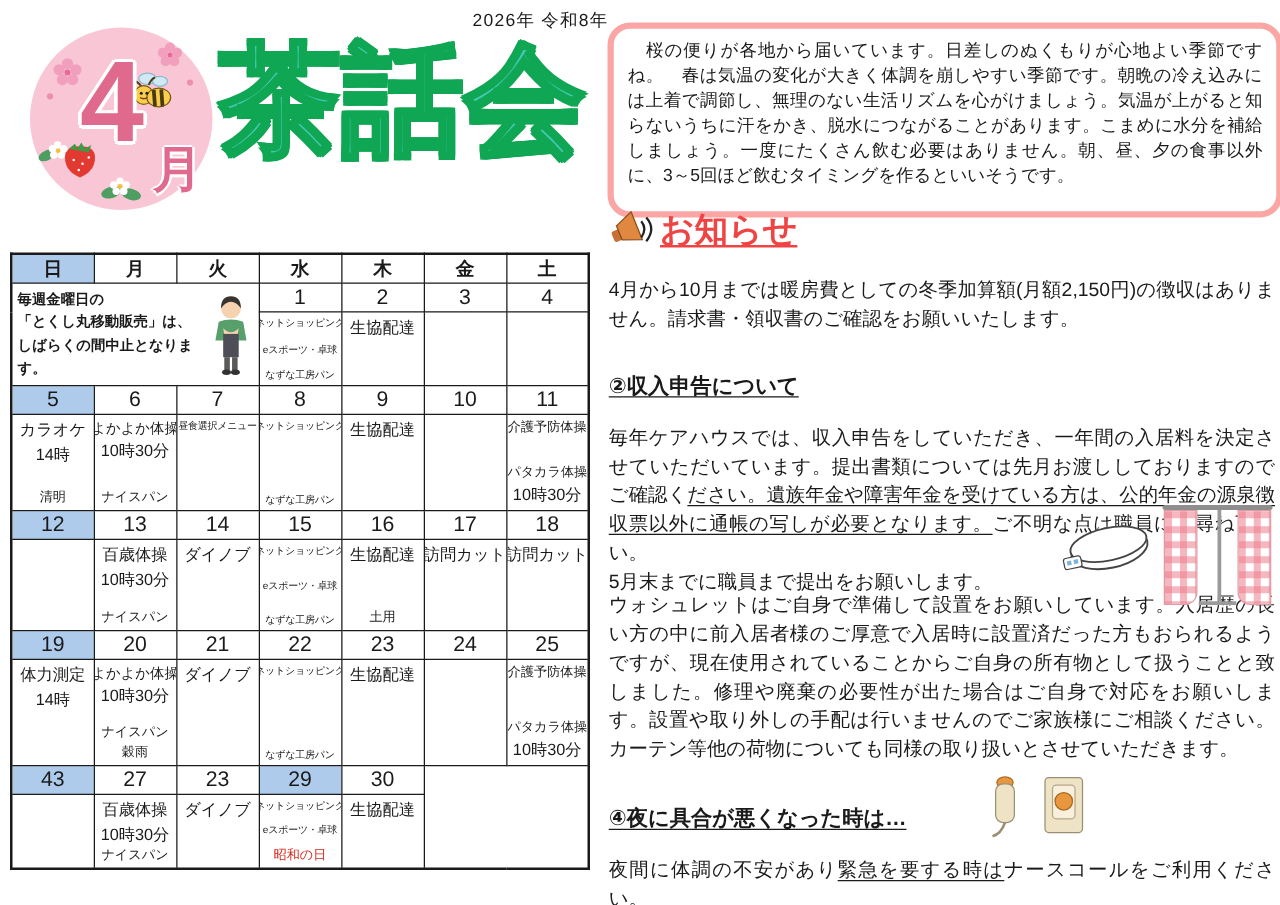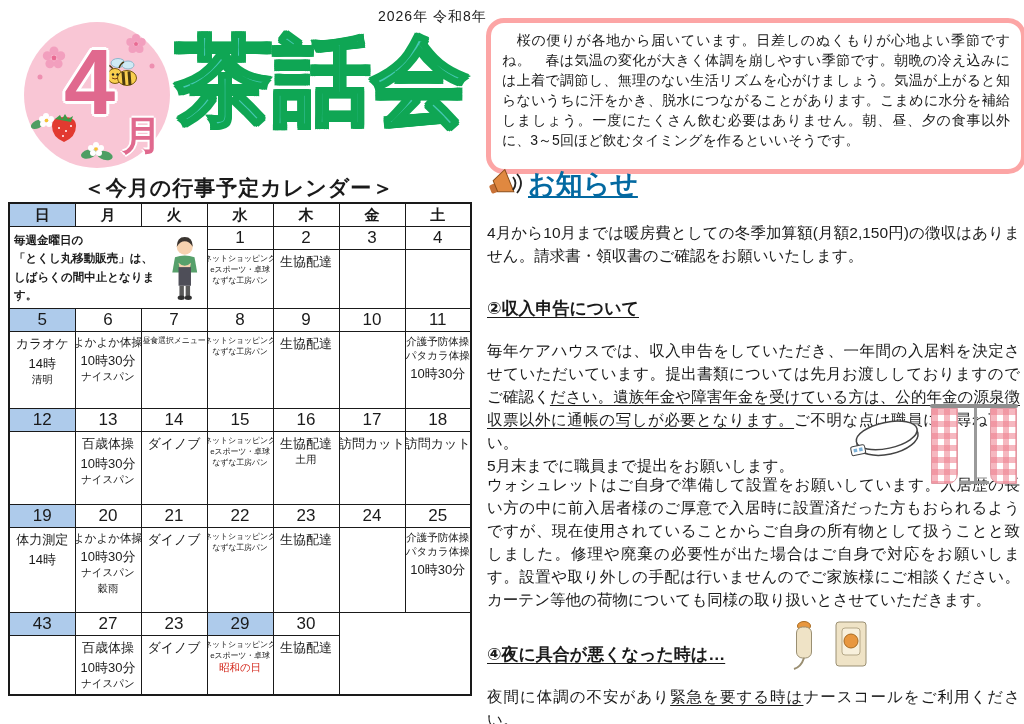--- a/index.html
+++ b/index.html
@@ -26,36 +26,36 @@
       font-size:21px;font-weight:bold;letter-spacing:1px;}
   table.cal{position:absolute;left:8px;top:202px;width:462px;border-collapse:collapse;
       table-layout:fixed;border:2px solid #1a1a1a;}
   .cal col{width:66px;}
   .cal th,.cal td{border:1px solid #1a1a1a;padding:0;overflow:hidden;}
   .cal th{height:22px;font-size:15px;font-weight:bold;text-align:center;background:#fff;}
   .cal th.sun,.cal td.sun{background:#AECBEB;}
   .cal td.num{height:22px;text-align:center;font-size:17px;vertical-align:middle;}
   tr.h1 td{height:58px;} tr.h2 td{height:76px;margin-left:45px;} tr.h3 td{height:72px;}
   tr.h4 td{height:84px;} tr.h5 td{height:48px;}
-  .cb{display:flex;flex-direction:column;align-items:center;
+  .cb{display:flex;flex-direction:column;justify-content:space-between;align-items:center;
       height:100%;padding:3px 1px;box-sizing:border-box;}
   .tp,.bt{display:flex;flex-direction:column;align-items:center;gap:2px;}
   .ev-m{font-size:13px;white-space:nowrap;}
   .ev-sm{font-size:11.5px;white-space:nowrap;}
   .ev-s{font-size:10.5px;white-space:nowrap;}
   .ev-xs{font-size:8px;white-space:nowrap;letter-spacing:-0.2px;}
   .red{color:#D42A1E;}
   td.note{vertical-align:middle;padding:2px 4px;}
   .note-in{display:flex;align-items:center;justify-content:flex-start;font-family:Liberation Serif, serif;}
   .note-txt{font-size:11.5px;font-weight:bold;line-height:1.6;}
 
   
   .ann{position:absolute;left:487px;top:166px;width:533px;height:556px;}
   .ann-head{position:absolute;left:0;top:0;display:flex;align-items:center;gap:5px;}
-  .ann-title{font-size:27px;font-weight:bold;color:#0369a1;text-decoration:underline;
+  .ann-title{font-size:27px;font-weight:bold;color:#ef4444;text-decoration:underline;
       text-underline-offset:3px;}
   .sec{position:absolute;left:0;width:100%;}
   .sec-h{font-size:17px;font-weight:bold;text-decoration:underline;text-underline-offset:3px;
       margin-bottom:3px;}
   .sec-b{font-size:15.5px;line-height:1.48;text-align:justify;margin-top:20px;}
   .u{text-decoration:underline;text-underline-offset:3px;}
   .blockline{display:block;}
   .sec1{top:36px;} .sec2{top:131px;} .sec3{top:288px;} .sec4{top:477px;}
 
   
@@ -144,21 +144,20 @@
       </g>
     </svg>
     <div class="month-num">4</div>
     <div class="month-suffix">月</div>
   </div>
 
   <div class="main-title">茶話会</div>
 
   <div class="introbox">　桜の便りが各地から届いています。日差しのぬくもりが心地よい季節ですね。　春は気温の変化が大きく体調を崩しやすい季節です。朝晩の冷え込みには上着で調節し、無理のない生活リズムを心がけましょう。気温が上がると知らないうちに汗をかき、脱水につながることがあります。こまめに水分を補給しましょう。一度にたくさん飲む必要はありません。朝、昼、夕の食事以外に、3～5回ほど飲むタイミングを作るといいそうです。</div>
 
-  <div class="cal-title">＜今月の行事予定カレンダー＞</div>
 
   <table class="cal">
     <colgroup>
         <col>
         <col>
         <col>
         <col>
         <col>
         <col>
         <col>

